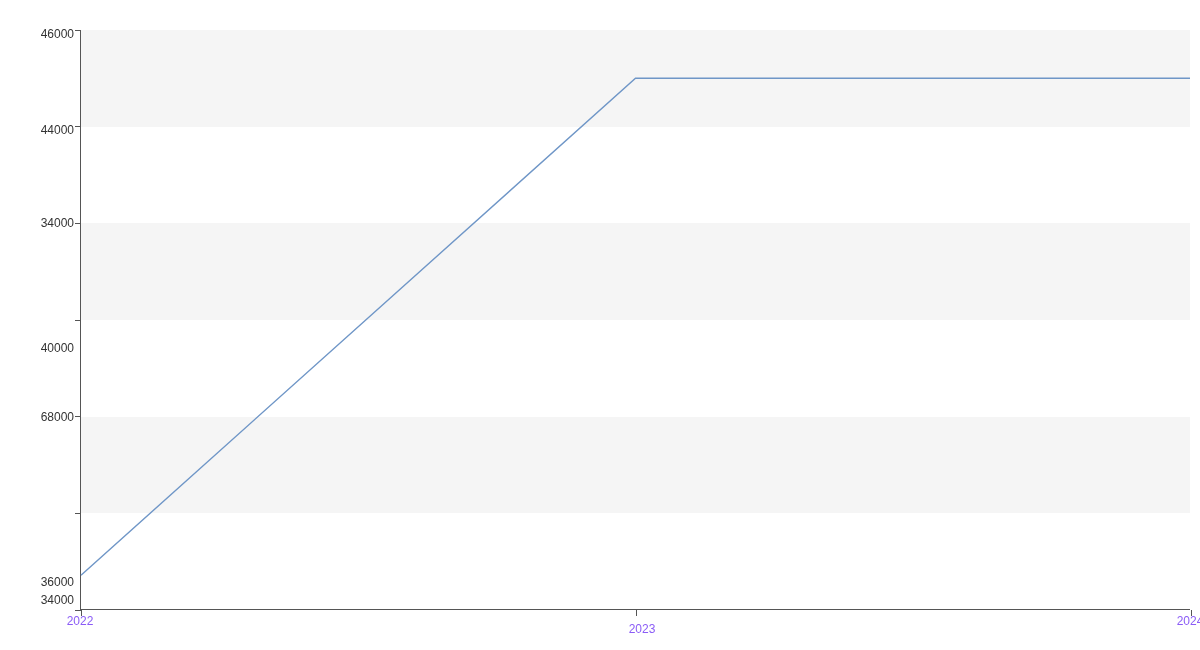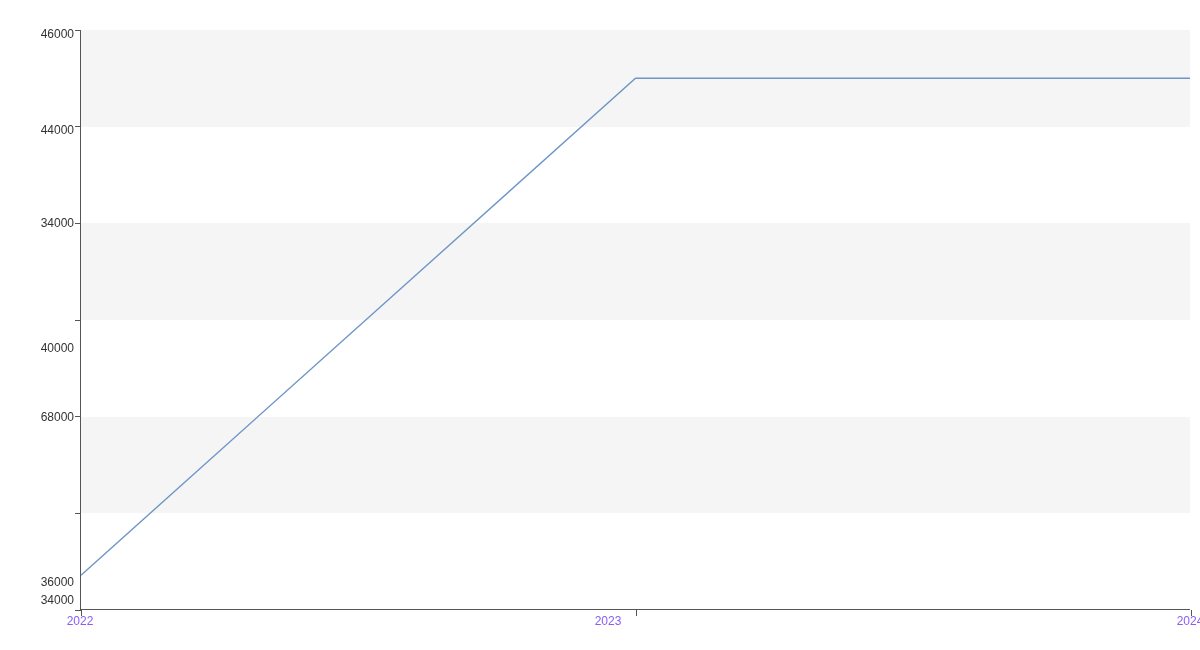--- a/index.html
+++ b/index.html
@@ -107,15 +107,15 @@
       <div class="x-tick" style="left: 1109.5px;"></div>
     </div>
 <div class="y-label" style="top: 600px;">34000</div>
     <div class="y-label" style="top: 538px; margin-top: 44px;">36000</div>
     <div class="y-label" style="top: 416.667px;">68000</div>
     <div class="y-label" style="top: 320px; margin-top: 28px;">40000</div>
     <div class="y-label" style="top: 223.333px;">34000</div>
     <div class="y-label" style="top: 130px;">44000</div>
     <div class="y-label" style="top: 34px;">46000</div>
     <div class="x-label" style="left: 80px;">2022</div>
-    <div class="x-label" style="left: 608px;">2023</div>
+    <div class="x-label" style="left: 642px; margin-top: 8px;">2023</div>
     <div class="x-label" style="left: 1190px;">2024</div>
   </div>
 
 </body></html>

